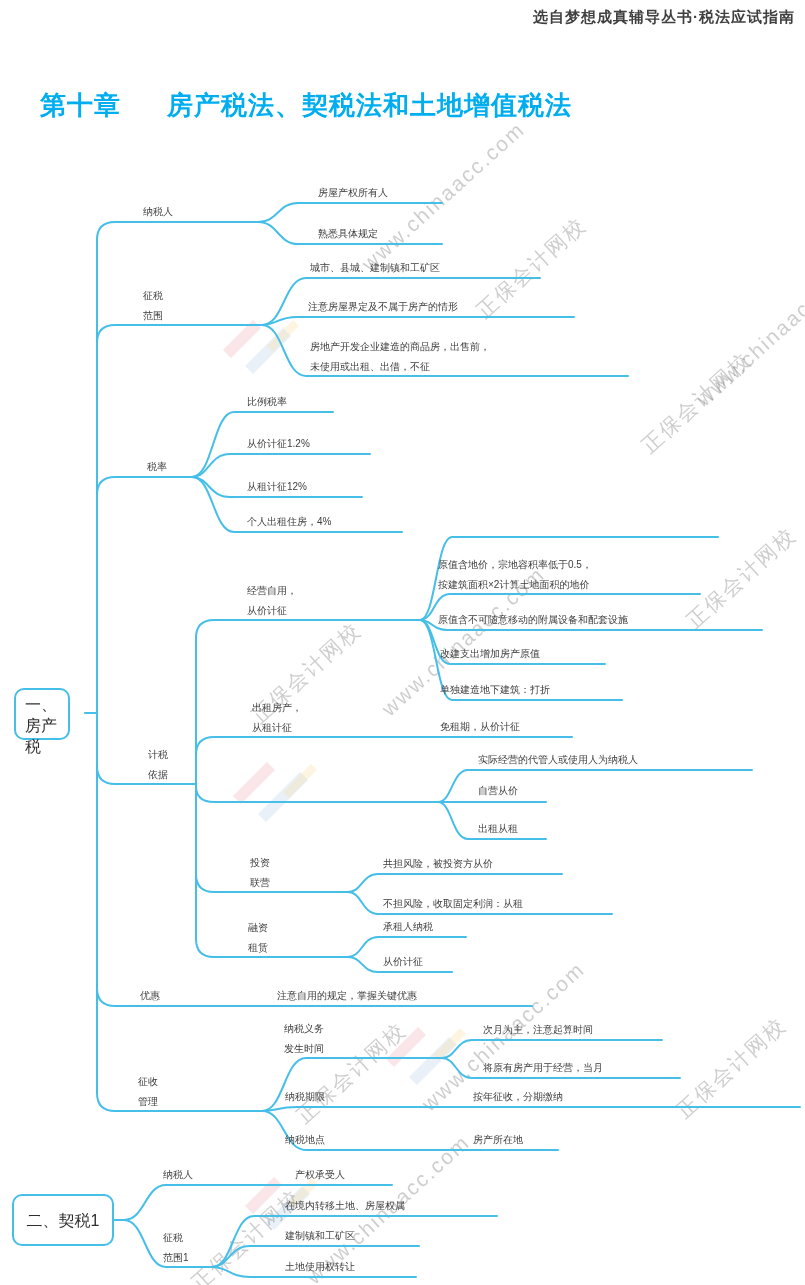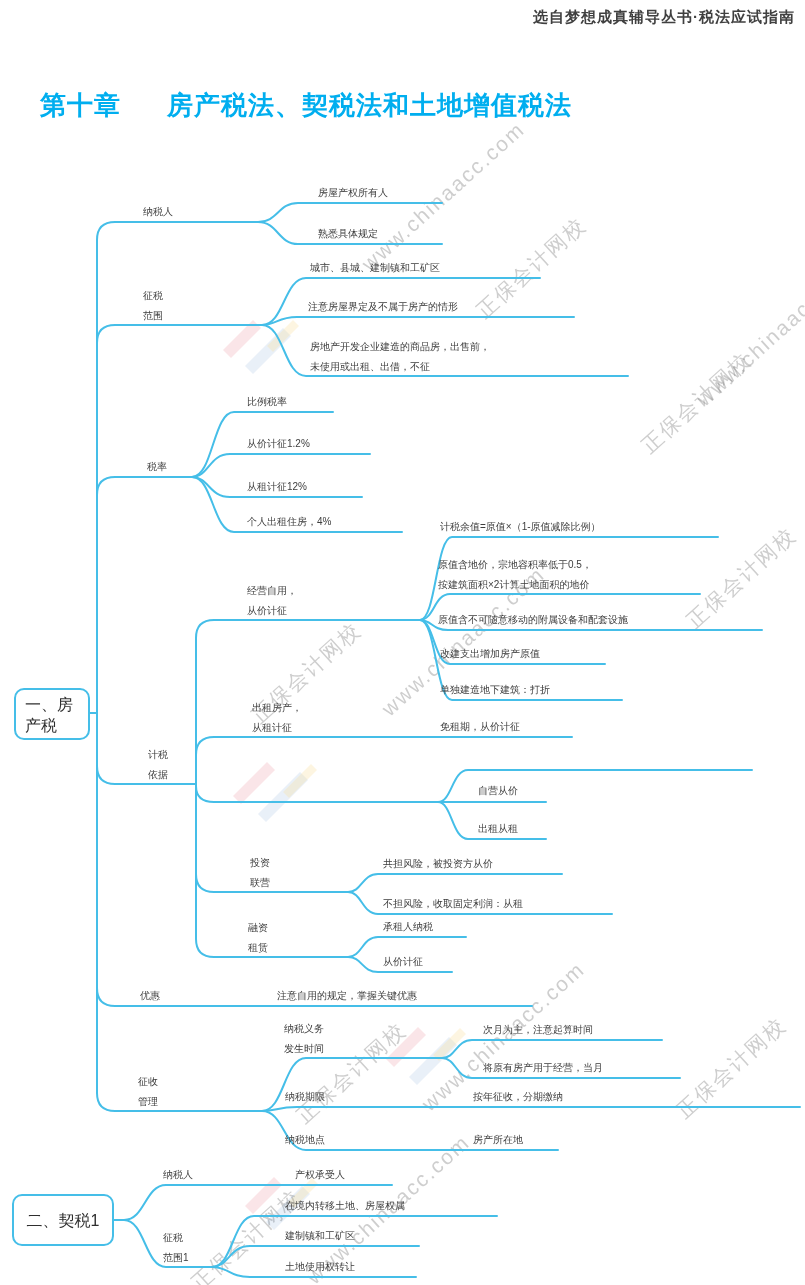--- a/index.html
+++ b/index.html
@@ -5,21 +5,21 @@
   html,body{margin:0;padding:0;background:#ffffff;}
   .page{position:relative;width:805px;height:1285px;background:#fff;overflow:hidden;
         font-family:"Liberation Sans", sans-serif;color:#3d3d3d;}
   .hdr{position:absolute;top:8px;right:10px;font-size:15px;font-weight:bold;color:#404040;letter-spacing:1px;}
   .title{position:absolute;left:40px;top:88px;font-size:26px;font-weight:bold;color:#00aeef;white-space:nowrap;letter-spacing:1px;}
   .title .gap{display:inline-block;width:46px;}
   .lines{position:absolute;left:0;top:0;pointer-events:none;}
   .lbl{position:absolute;font-size:10px;line-height:20px;white-space:pre-line;color:#3d3d3d;}
   .rootbox{position:absolute;border:2px solid #45bee8;border-radius:10px;background:#fff;
            font-size:16px;line-height:21px;color:#2f2f2f;box-sizing:border-box;}
-  .rb1{left:14px;top:688px;width:76px;height:52px;padding:4px 0 0 9px;}
+  .rb1{left:14px;top:688px;width:56px;height:52px;padding:4px 0 0 9px;}
   .rb2{left:12px;top:1194px;width:102px;height:52px;display:flex;align-items:center;justify-content:center;}
   .wm{position:absolute;font-size:21px;letter-spacing:2px;color:rgba(125,125,125,.38);
       transform:rotate(-42deg);transform-origin:0 50%;white-space:nowrap;pointer-events:none;}
   .logo{position:absolute;opacity:.45;pointer-events:none;}
 </style>
 </head>
 <body>
 
 <div class="page">
 
@@ -138,29 +138,29 @@
   <div class="lbl" style="left:147px;top:457px">税率</div>
   <div class="lbl" style="left:247px;top:392px">比例税率</div>
   <div class="lbl" style="left:247px;top:434px">从价计征1.2%</div>
   <div class="lbl" style="left:247px;top:477px">从租计征12%</div>
   <div class="lbl" style="left:247px;top:512px">个人出租住房，4%</div>
 
   <div class="lbl" style="left:148px;top:745px">计税
 依据</div>
   <div class="lbl" style="left:247px;top:581px">经营自用，
 从价计征</div>
-  <div class="lbl" style="left:440px;top:517px">计税余值=原值×（1-原值减除比例）</div>
   <div class="lbl" style="left:438px;top:555px">原值含地价，宗地容积率低于0.5，
 按建筑面积×2计算土地面积的地价</div>
   <div class="lbl" style="left:438px;top:610px">原值含不可随意移动的附属设备和配套设施</div>
   <div class="lbl" style="left:440px;top:644px">改建支出增加房产原值</div>
   <div class="lbl" style="left:440px;top:680px">单独建造地下建筑：打折</div>
   <div class="lbl" style="left:252px;top:698px">出租房产，
 从租计征</div>
   <div class="lbl" style="left:440px;top:717px">免租期，从价计征</div>
+  <div class="lbl" style="left:478px;top:750px">实际经营的代管人或使用人为纳税人</div>
   <div class="lbl" style="left:478px;top:781px">自营从价</div>
   <div class="lbl" style="left:478px;top:819px">出租从租</div>
   <div class="lbl" style="left:250px;top:853px">投资
 联营</div>
   <div class="lbl" style="left:383px;top:854px">共担风险，被投资方从价</div>
   <div class="lbl" style="left:383px;top:894px">不担风险，收取固定利润：从租</div>
   <div class="lbl" style="left:248px;top:918px">融资
 租赁</div>
   <div class="lbl" style="left:383px;top:917px">承租人纳税</div>
   <div class="lbl" style="left:383px;top:952px">从价计征</div>

